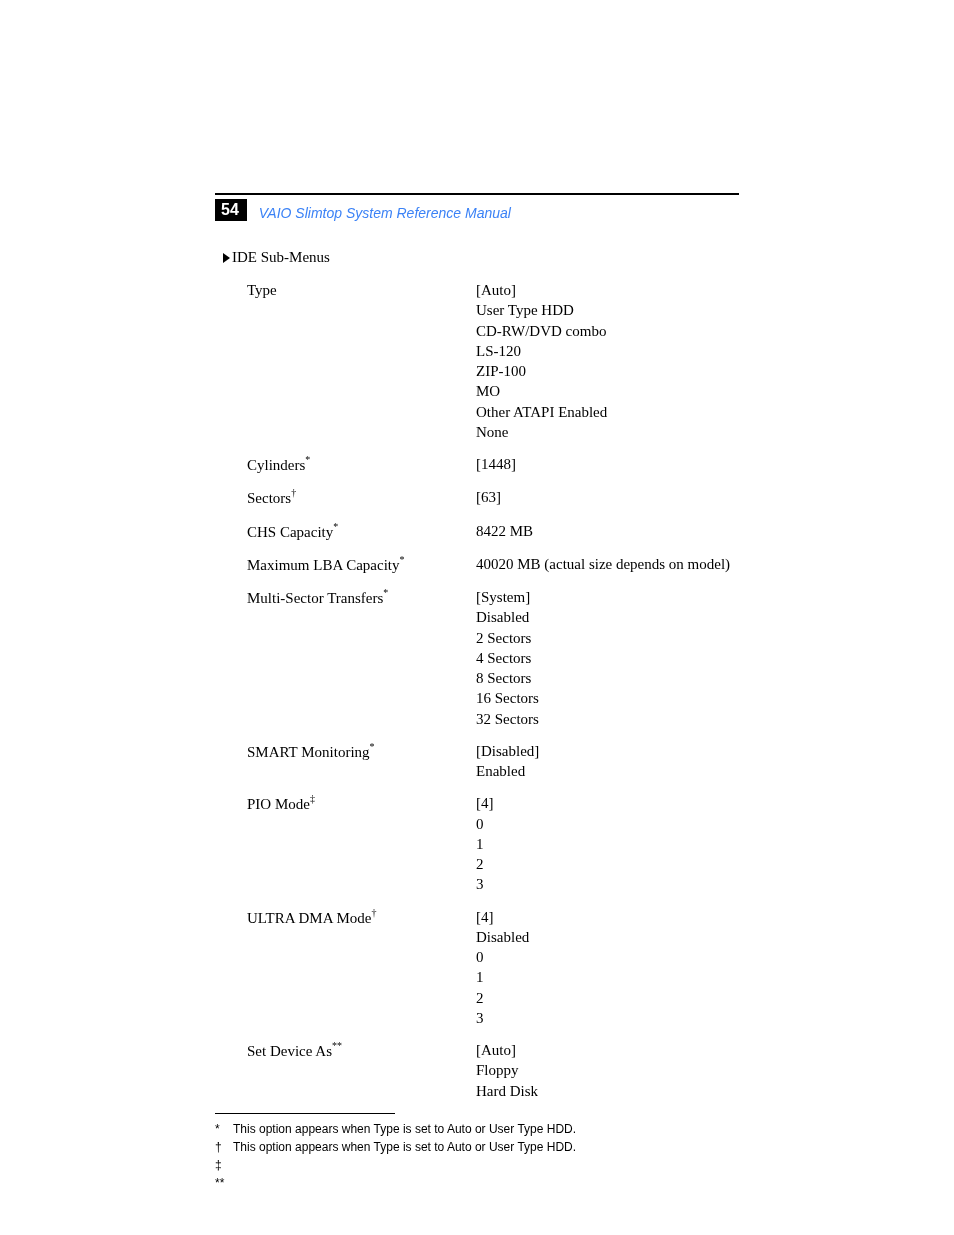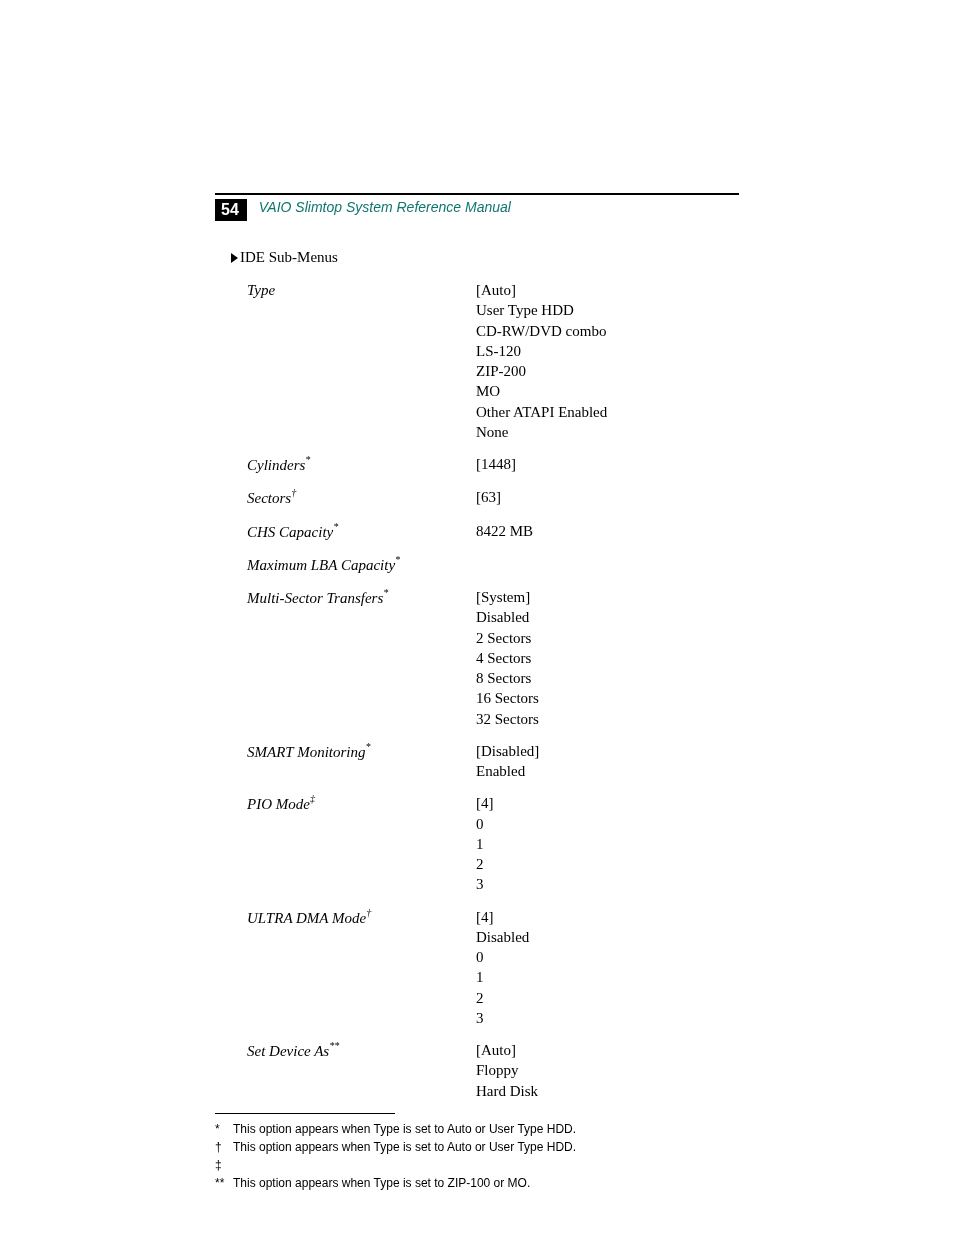--- a/index.html
+++ b/index.html
@@ -17,43 +17,43 @@
     }
     .page {
       padding: 193px 215px 0 215px;
     }
     .header-line {
       border-top: 2px solid #000;
       margin-bottom: 4px;
     }
     .header-row {
       display: flex;
-      align-items: flex-start;
+      align-items: flex-end;
       margin-bottom: 28px;
     }
     .page-number-box {
       background: #000;
       color: #fff;
       font-weight: bold;
       font-family: Arial, Helvetica, sans-serif;
       font-size: 16px;
       padding: 2px 8px 2px 6px;
       margin-right: 12px;
     }
     .manual-title {
-      color: #0f766e;
+      color: #3b82f6;
       font-style: italic;
       font-family: Arial, Helvetica, sans-serif;
       font-size: 14px;
     }
     .section-title {
       display: flex;
       align-items: center;
       font-size: 15px;
-      margin-left: 16px;
+      margin-left: 8px;
       margin-bottom: 14px;
     }
     .triangle-icon {
       display: inline-block;
       width: 0;
       height: 0;
       border-top: 5px solid transparent;
       border-bottom: 5px solid transparent;
       border-left: 7px solid #000;
       margin-right: 2px;
@@ -64,21 +64,20 @@
     }
     .row {
       display: flex;
       align-items: flex-start;
       margin-bottom: 12px;
     }
     .label-col {
       width: 213px;
       flex-shrink: 0;
       line-height: 1.35;
-      font-style: italic;
     }
     .value-col {
       line-height: 1.35;
       margin-left: 16px;
     }
     .value-line {
       display: block;
     }
     .sup {
       font-size: 10px;
@@ -123,21 +122,21 @@
   </div>
 
   <div class="content-table" id="table-body">
       <div class="row">
         <div class="label-col"><span>Type</span></div>
         <div class="value-col">
           <span class="value-line">[Auto]</span>
           <span class="value-line">User Type HDD</span>
           <span class="value-line">CD-RW/DVD combo</span>
           <span class="value-line">LS-120</span>
-          <span class="value-line">ZIP-200</span>
+          <span class="value-line">ZIP-100</span>
           <span class="value-line">MO</span>
           <span class="value-line">Other ATAPI Enabled</span>
           <span class="value-line">None</span>
         </div>
       </div>
       <div class="row">
         <div class="label-col"><span>Cylinders</span><span class="sup">*</span></div>
         <div class="value-col">
           <span class="value-line">[1448]</span>
         </div>
@@ -149,20 +148,23 @@
         </div>
       </div>
       <div class="row">
         <div class="label-col"><span>CHS Capacity</span><span class="sup">*</span></div>
         <div class="value-col">
           <span class="value-line">8422 MB</span>
         </div>
       </div>
       <div class="row">
         <div class="label-col"><span>Maximum LBA Capacity</span><span class="sup">*</span></div>
+        <div class="value-col">
+          <span class="value-line">40020 MB (actual size depends on model)</span>
+        </div>
       </div>
       <div class="row">
         <div class="label-col"><span>Multi-Sector Transfers</span><span class="sup">*</span></div>
         <div class="value-col">
           <span class="value-line">[System]</span>
           <span class="value-line">Disabled</span>
           <span class="value-line">2 Sectors</span>
           <span class="value-line">4 Sectors</span>
           <span class="value-line">8 Sectors</span>
           <span class="value-line">16 Sectors</span>
@@ -215,16 +217,15 @@
       </div>
       <div class="footnote-row">
         <div class="foot-sym">†</div>
         <div>This option appears when Type is set to Auto or User Type HDD.</div>
       </div>
       <div class="footnote-row">
         <div class="foot-sym">‡</div>
       </div>
       <div class="footnote-row">
         <div class="foot-sym">**</div>
-        <div>This option appears when Type is set to ZIP-100 or MO.</div>
       </div>
     </div>
 </div>
 
 </body></html>

